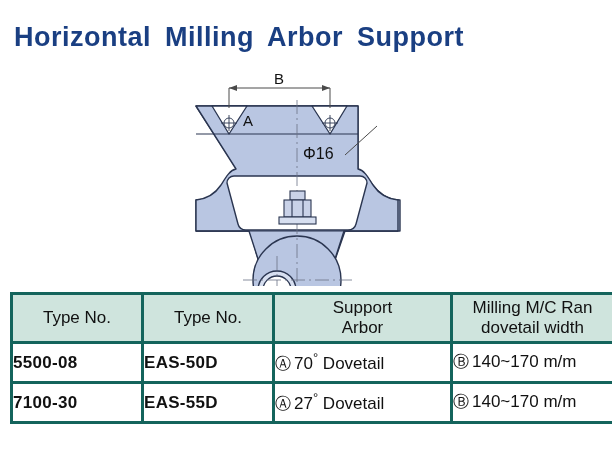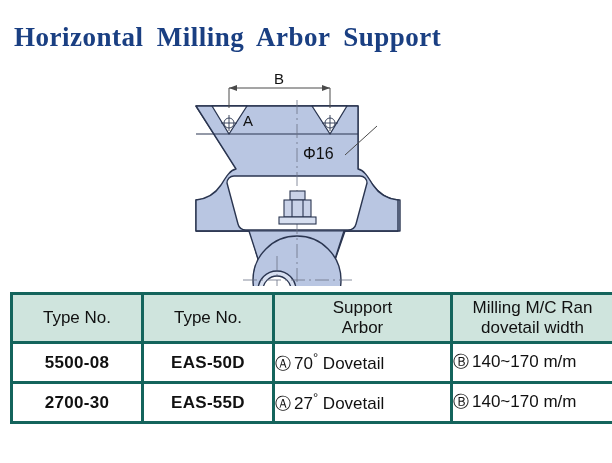--- a/index.html
+++ b/index.html
@@ -12,21 +12,20 @@
   }
   #page-title{
     position:absolute;
     left:14px; top:4px;
     font-size:27px;
     font-weight:bold;
     color:#1a3f82;
     letter-spacing:0.5px;
     word-spacing:6px;
     white-space:nowrap;
-    font-family:Liberation Serif, serif;
   }
   #drawing-area{
     position:absolute;
     left:0; top:38px;
     width:612px; height:248px;
   }
   #spec-table{
     position:absolute;
     left:10px; top:292px;
     width:590px;
@@ -51,21 +50,21 @@
     height:37px;
     font-size:17px;
     color:#111111;
   }
   .c-order{width:128px;}
   .c-model{width:128px;}
   .c-mach{width:175px;}
   .c-suit{width:159px;}
   .cell-bold{
     font-weight:bold;
-    text-align:center;
+    text-align:left;
     letter-spacing:0.3px;
   }
   .cell-marked{
     padding-left:14px;
     white-space:nowrap;
   }
   .circled{
     font-size:16px;
     margin-right:3px;
   }
@@ -205,21 +204,21 @@
       <td class="cell-bold">5500-08</td>
       <td class="cell-bold">EAS-50D</td>
       <td class="cell-marked">
         <span class="circled">Ⓐ</span><span>70</span><span class="deg">°</span>&nbsp;<span>Dovetail</span>
       </td>
       <td class="cell-marked">
         <span class="circled">Ⓑ</span><span>140~170 m/m</span>
       </td>
     </tr>
     <tr>
-      <td class="cell-bold">2700-30</td>
+      <td class="cell-bold">7100-30</td>
       <td class="cell-bold">EAS-55D</td>
       <td class="cell-marked">
         <span class="circled">Ⓐ</span><span>27</span><span class="deg">°</span>&nbsp;<span>Dovetail</span>
       </td>
       <td class="cell-marked">
         <span class="circled">Ⓑ</span><span>140~170 m/m</span>
       </td>
     </tr>
   </tbody>
 </table>

